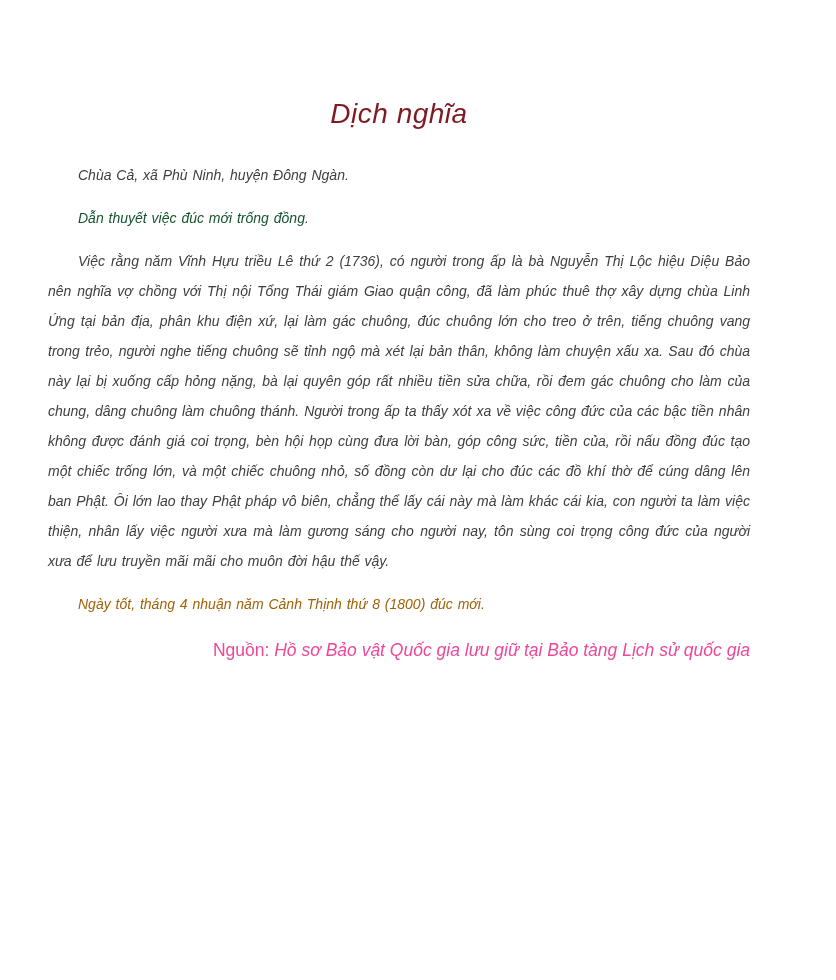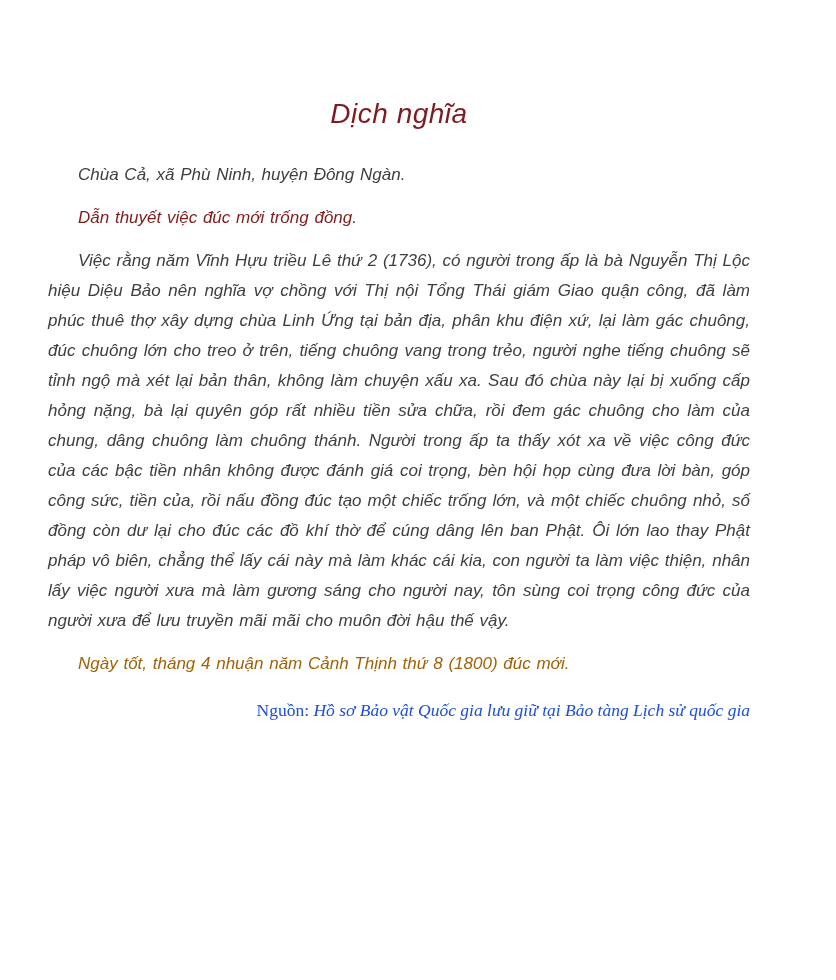--- a/index.html
+++ b/index.html
@@ -26,21 +26,21 @@
     font-weight: normal;
     color: #7e1b22;
     text-align: center;
     margin: 0 0 30px 0;
     letter-spacing: 0.5px;
   }
   .paragraphs {
     display: block;
   }
   .para {
-    font-size: 17px;
+    font-size: 14px;
     line-height: 30px;
     font-style: italic;
     font-weight: normal;
     color: #413d3d;
     text-align: justify;
     text-indent: 30px;
     margin: 0 0 13px 0;
     word-spacing: 1px;
   }
   .source-line {
@@ -58,21 +58,21 @@
   }
 </style>
 </head>
 <body>
 
 <div class="page">
   <h1 class="doc-title" style="color: rgb(126, 27, 34);">Dịch nghĩa</h1>
 
   <div class="paragraphs">
       <p class="para" style="color: rgb(65, 61, 61);">Chùa Cả, xã Phù Ninh, huyện Đông Ngàn.</p>
-      <p class="para" style="color: #7f1d1d;">Dẫn thuyết việc đúc mới trống đồng.</p>
+      <p class="para" style="color: #14532d;">Dẫn thuyết việc đúc mới trống đồng.</p>
       <p class="para" style="color: rgb(65, 61, 61);">Việc rằng năm Vĩnh Hựu triều Lê thứ 2 (1736), có người trong ấp là bà Nguyễn Thị Lộc hiệu Diệu Bảo nên nghĩa vợ chồng với Thị nội Tổng Thái giám Giao quận công, đã làm phúc thuê thợ xây dựng chùa Linh Ứng tại bản địa, phân khu điện xứ, lại làm gác chuông, đúc chuông lớn cho treo ở trên, tiếng chuông vang trong trẻo, người nghe tiếng chuông sẽ tỉnh ngộ mà xét lại bản thân, không làm chuyện xấu xa. Sau đó chùa này lại bị xuống cấp hỏng nặng, bà lại quyên góp rất nhiều tiền sửa chữa, rồi đem gác chuông cho làm của chung, dâng chuông làm chuông thánh. Người trong ấp ta thấy xót xa về việc công đức của các bậc tiền nhân không được đánh giá coi trọng, bèn hội họp cùng đưa lời bàn, góp công sức, tiền của, rồi nấu đồng đúc tạo một chiếc trống lớn, và một chiếc chuông nhỏ, số đồng còn dư lại cho đúc các đồ khí thờ để cúng dâng lên ban Phật. Ôi lớn lao thay Phật pháp vô biên, chẳng thể lấy cái này mà làm khác cái kia, con người ta làm việc thiện, nhân lấy việc người xưa mà làm gương sáng cho người nay, tôn sùng coi trọng công đức của người xưa để lưu truyền mãi mãi cho muôn đời hậu thế vậy.</p>
       <p class="para" style="color: #a16207;">Ngày tốt, tháng 4 nhuận năm Cảnh Thịnh thứ 8 (1800) đúc mới.</p>
     </div>
 
-  <div class="source-line" style="color: #1d4ed8; font-family: Liberation Serif, serif;">
+  <div class="source-line" style="color: #ec4899;">
     <span class="source-label">Nguồn: </span><span class="source-text">Hồ sơ Bảo vật Quốc gia lưu giữ tại Bảo tàng Lịch sử quốc gia</span>
   </div>
 </div>
 
 </body></html>

